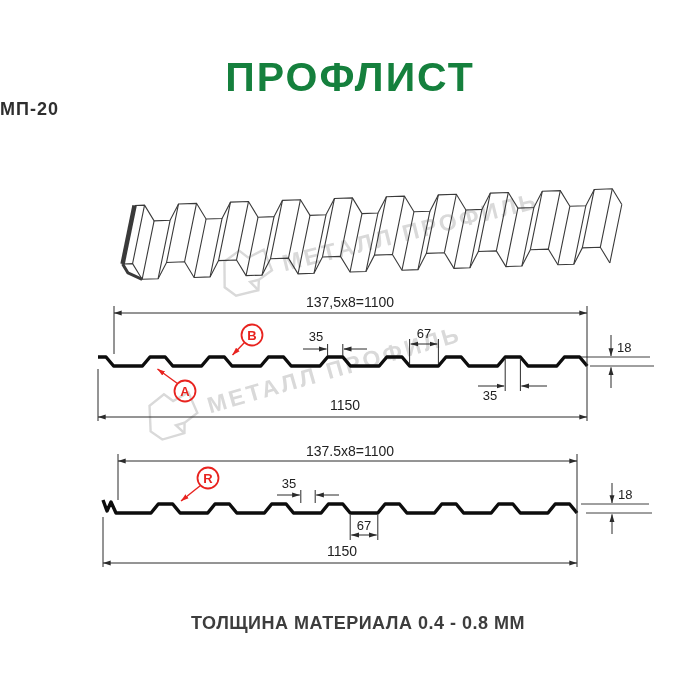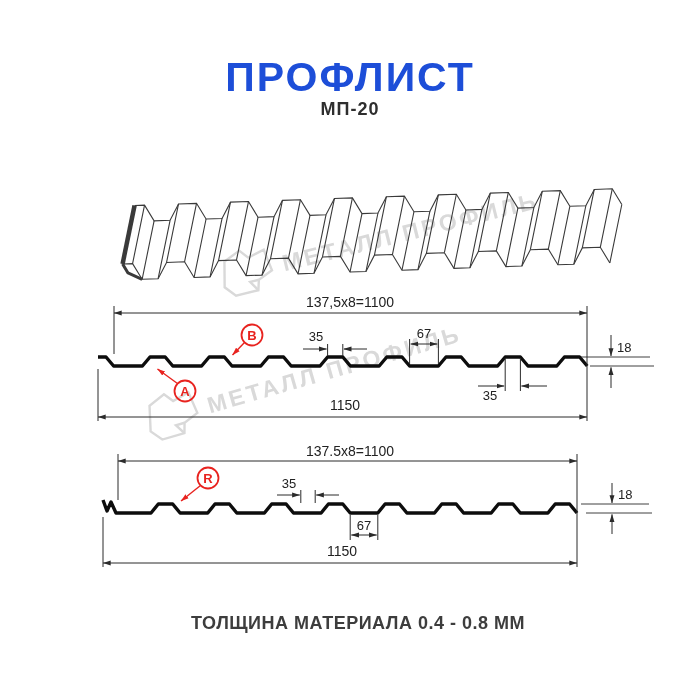--- a/index.html
+++ b/index.html
@@ -1,20 +1,20 @@
 <!DOCTYPE html>
 <html><head>
 <meta charset="utf-8">
 <style>
   html,body{margin:0;padding:0;background:#ffffff;}
   .canvas{position:relative;width:700px;height:700px;background:#fff;overflow:hidden;
           font-family:"Liberation Sans",sans-serif;}
   .title{position:absolute;top:54px;left:0;width:700px;text-align:center;
-         font-size:41px;font-weight:bold;letter-spacing:2px;color:#1d4ed8;z-index:3;}
-  .subtitle{position:absolute;top:99px;left:0;width:700px;text-align:center;
+         font-size:41px;font-weight:bold;letter-spacing:2px;color:#15803d;z-index:3;}
+  .subtitle{position:absolute;top:99px;left:0;width:700px;
          font-size:18px;font-weight:bold;letter-spacing:1px;color:#2e2e2e;z-index:3;}
   .footer{position:absolute;top:613px;left:8px;width:700px;text-align:center;
          font-size:18px;font-weight:bold;letter-spacing:.5px;color:#3d3d3d;z-index:3;}
   .watermark{position:absolute;display:flex;align-items:center;gap:9px;z-index:0;}
   .wm1{left:222px;top:252px;transform:rotate(-14deg);transform-origin:8px 36px;}
   .wm2{left:148px;top:396px;transform:rotate(-16deg);transform-origin:8px 36px;}
   .wm-text{font-size:23px;font-weight:bold;letter-spacing:3px;color:#d9d9d9;white-space:nowrap;}
   .wm-logo{flex:0 0 auto;}
   svg.drawing{position:absolute;left:0;top:0;z-index:1;}
   svg text{font-family:"Liberation Sans",sans-serif;fill:#222;}

